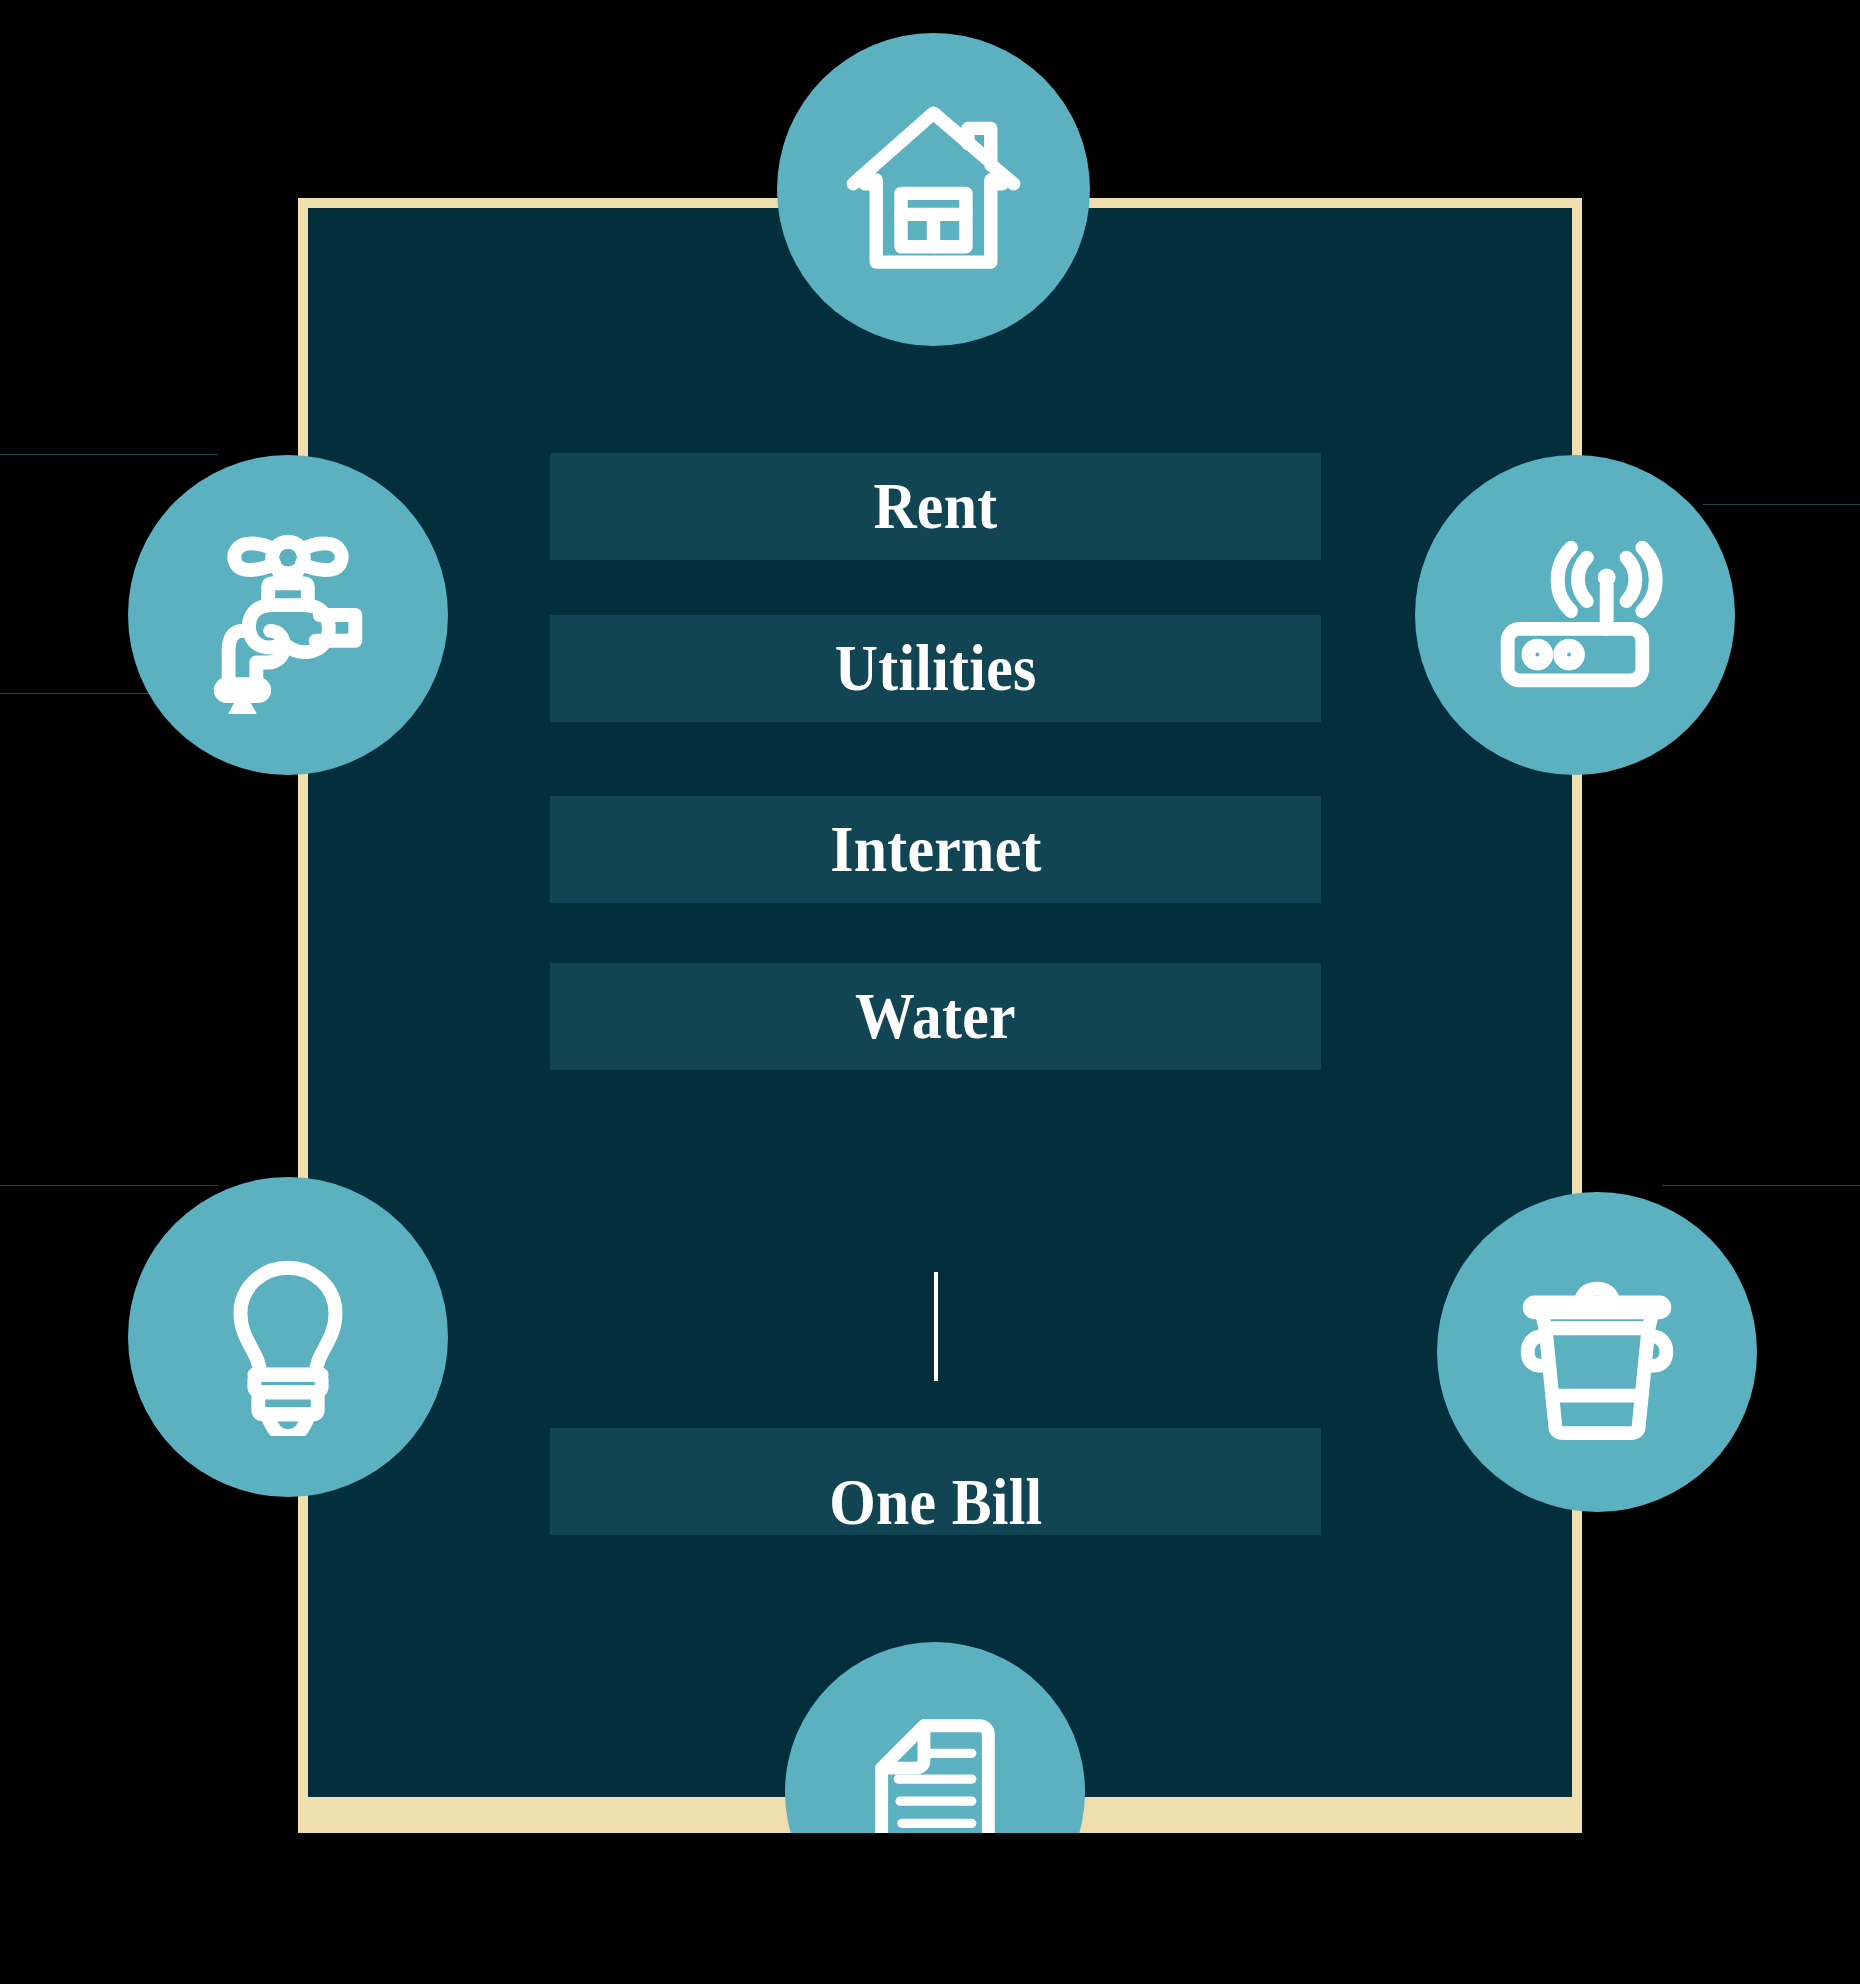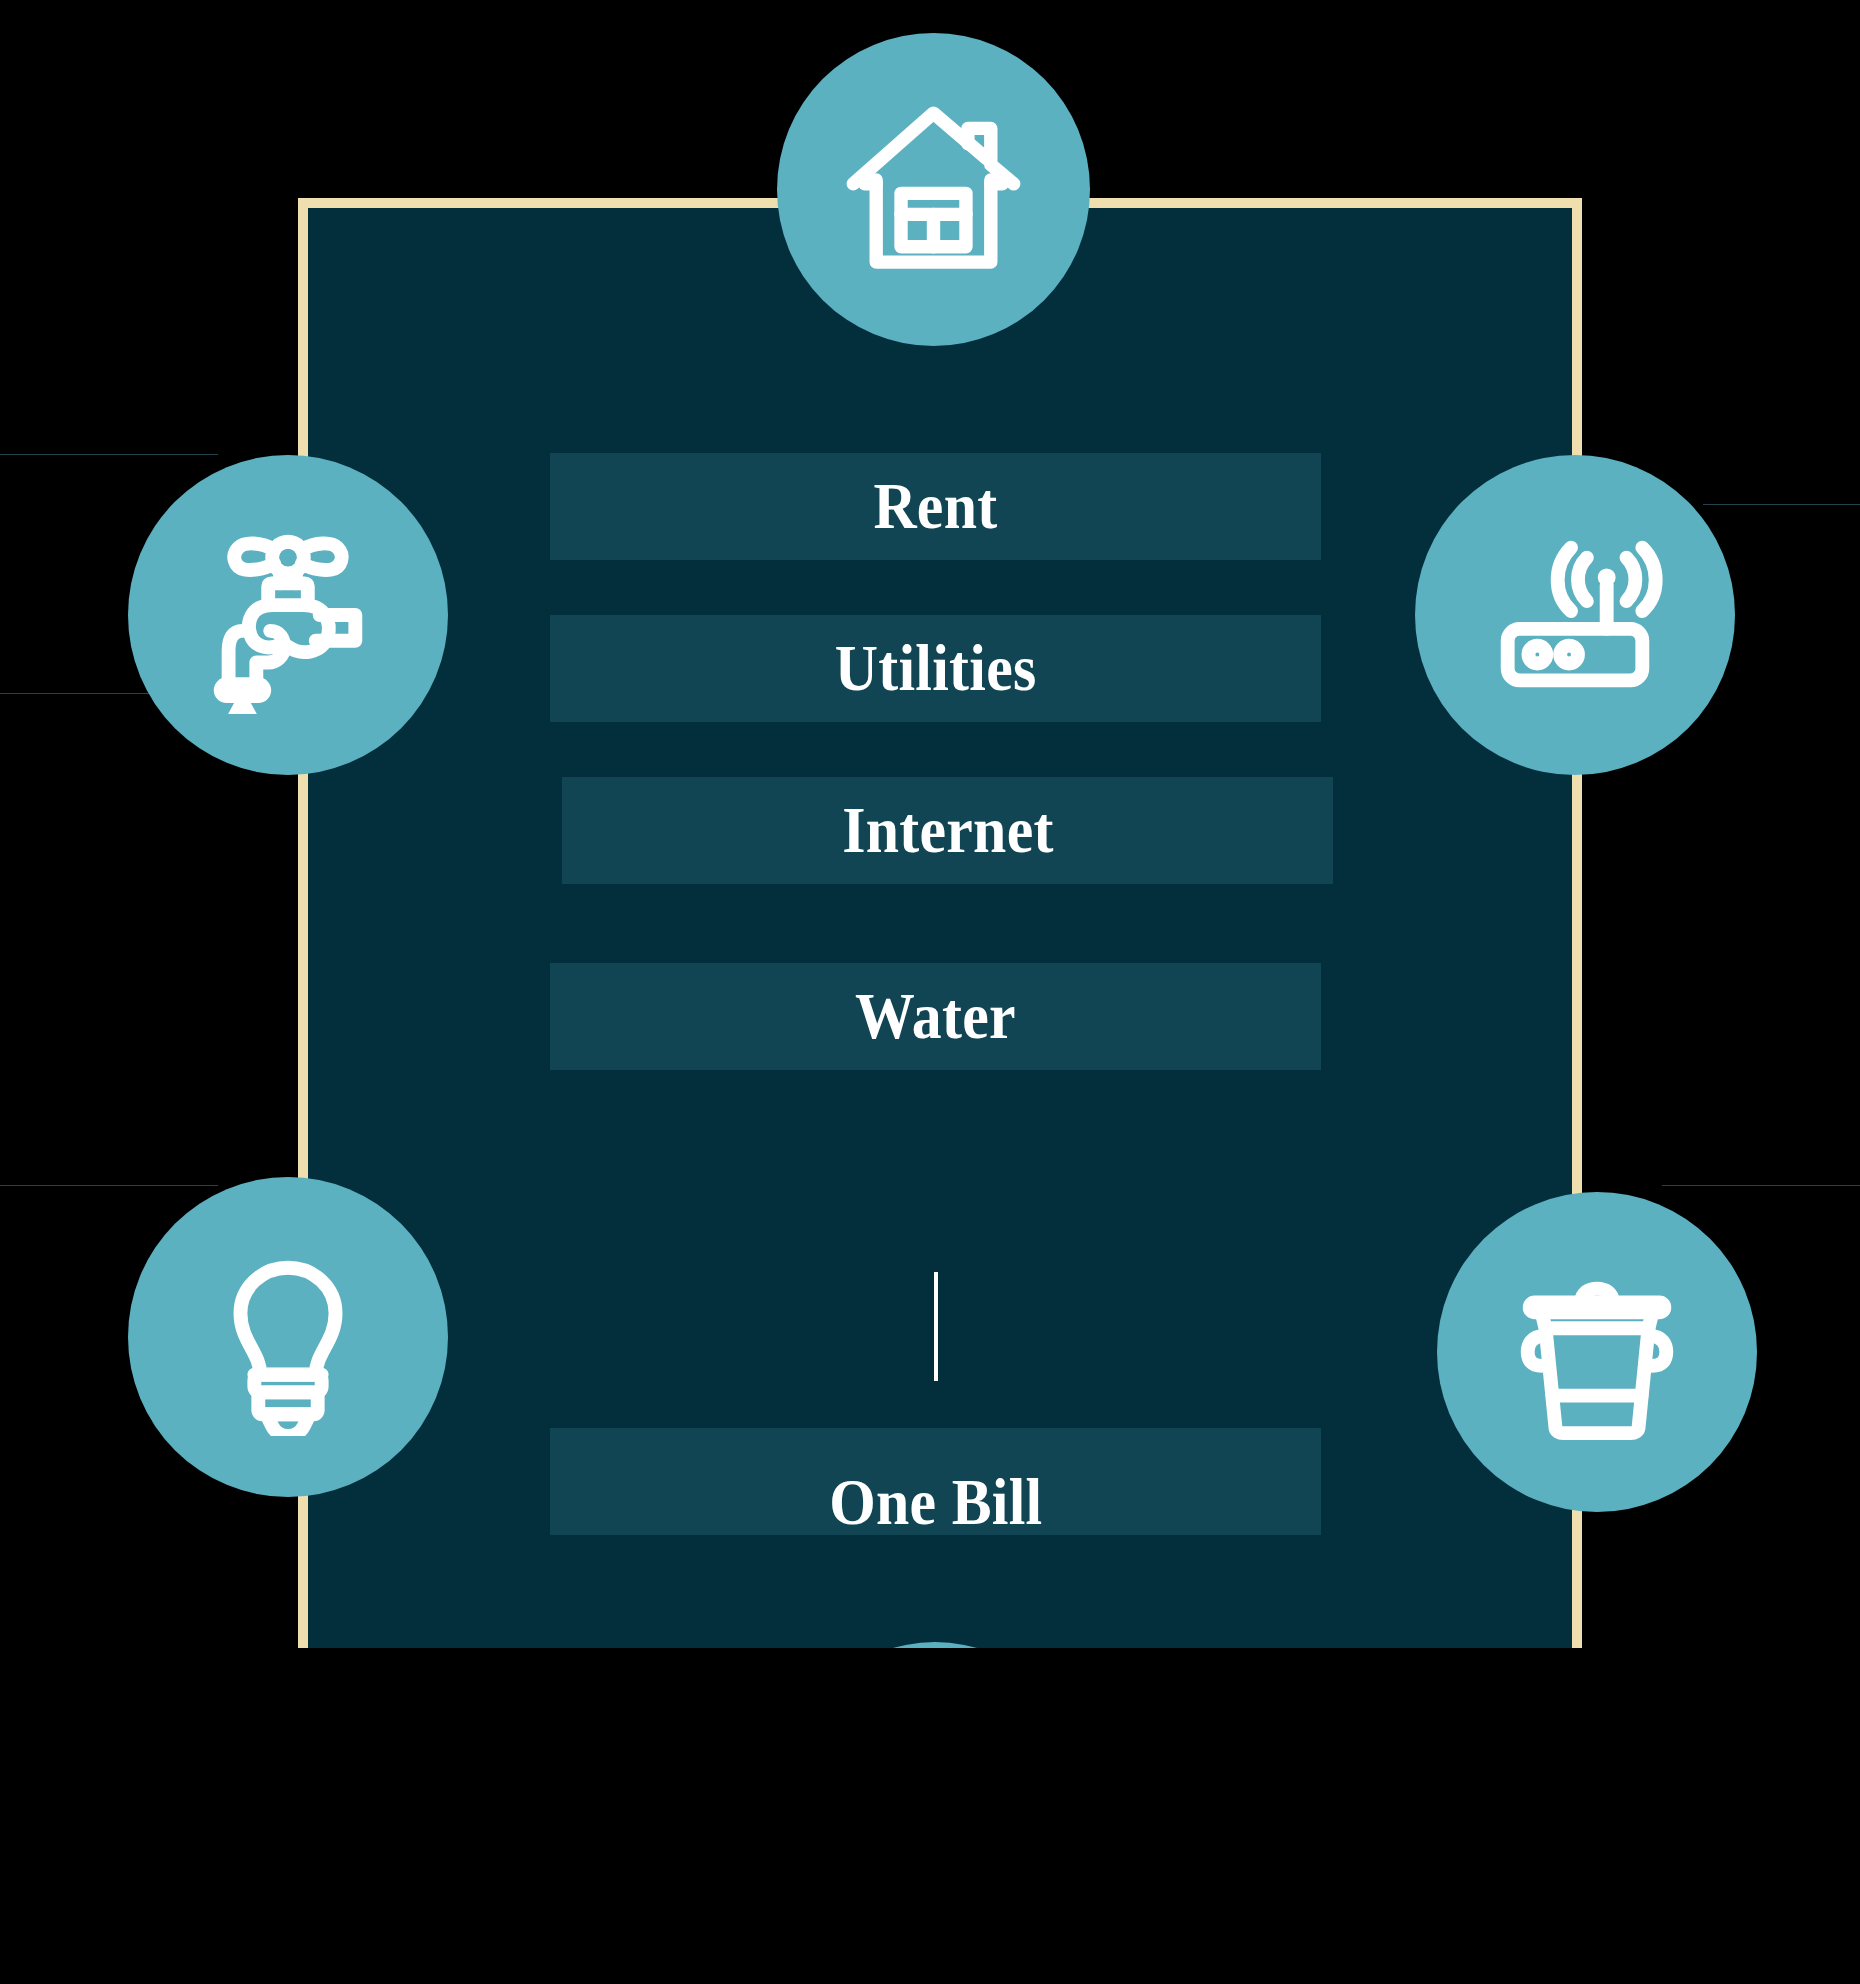--- a/index.html
+++ b/index.html
@@ -4,21 +4,21 @@
 <title>All Inclusive Bill Diagram</title>
 <style>
   html,body{margin:0;padding:0;background:#000;}
   body{
     font-family:"Liberation Serif", "DejaVu Serif", serif;
     -webkit-font-smoothing:antialiased;
   }
   #stage{
     position:relative;
     width:1861px;
-    height:1648px;
+    height:1833px;
     background:#000000;
     overflow:hidden;
   }
 
   
   #frame{
     position:absolute;
     left:298px; top:198px;
     width:1284px; height:1670px;
     background:#efdfae;
@@ -105,21 +105,21 @@
 
   <div id="frame"></div>
   <div id="panel"></div>
 
   <div class="bar" style="top:453px;">
     <span class="bar-label">Rent</span>
   </div>
   <div class="bar" style="top:615px;">
     <span class="bar-label">Utilities</span>
   </div>
-  <div class="bar" style="top:777px;margin-left:12px;">
+  <div class="bar" style="top:796px;">
     <span class="bar-label">Internet</span>
   </div>
   <div class="bar" style="top:939px;margin-top:24px;">
     <span class="bar-label">Water</span>
   </div>
 
   <div id="connector"></div>
 
   <div class="bar" style="top:1428px;align-items:flex-end;">
     <span class="bar-label">One Bill</span>

